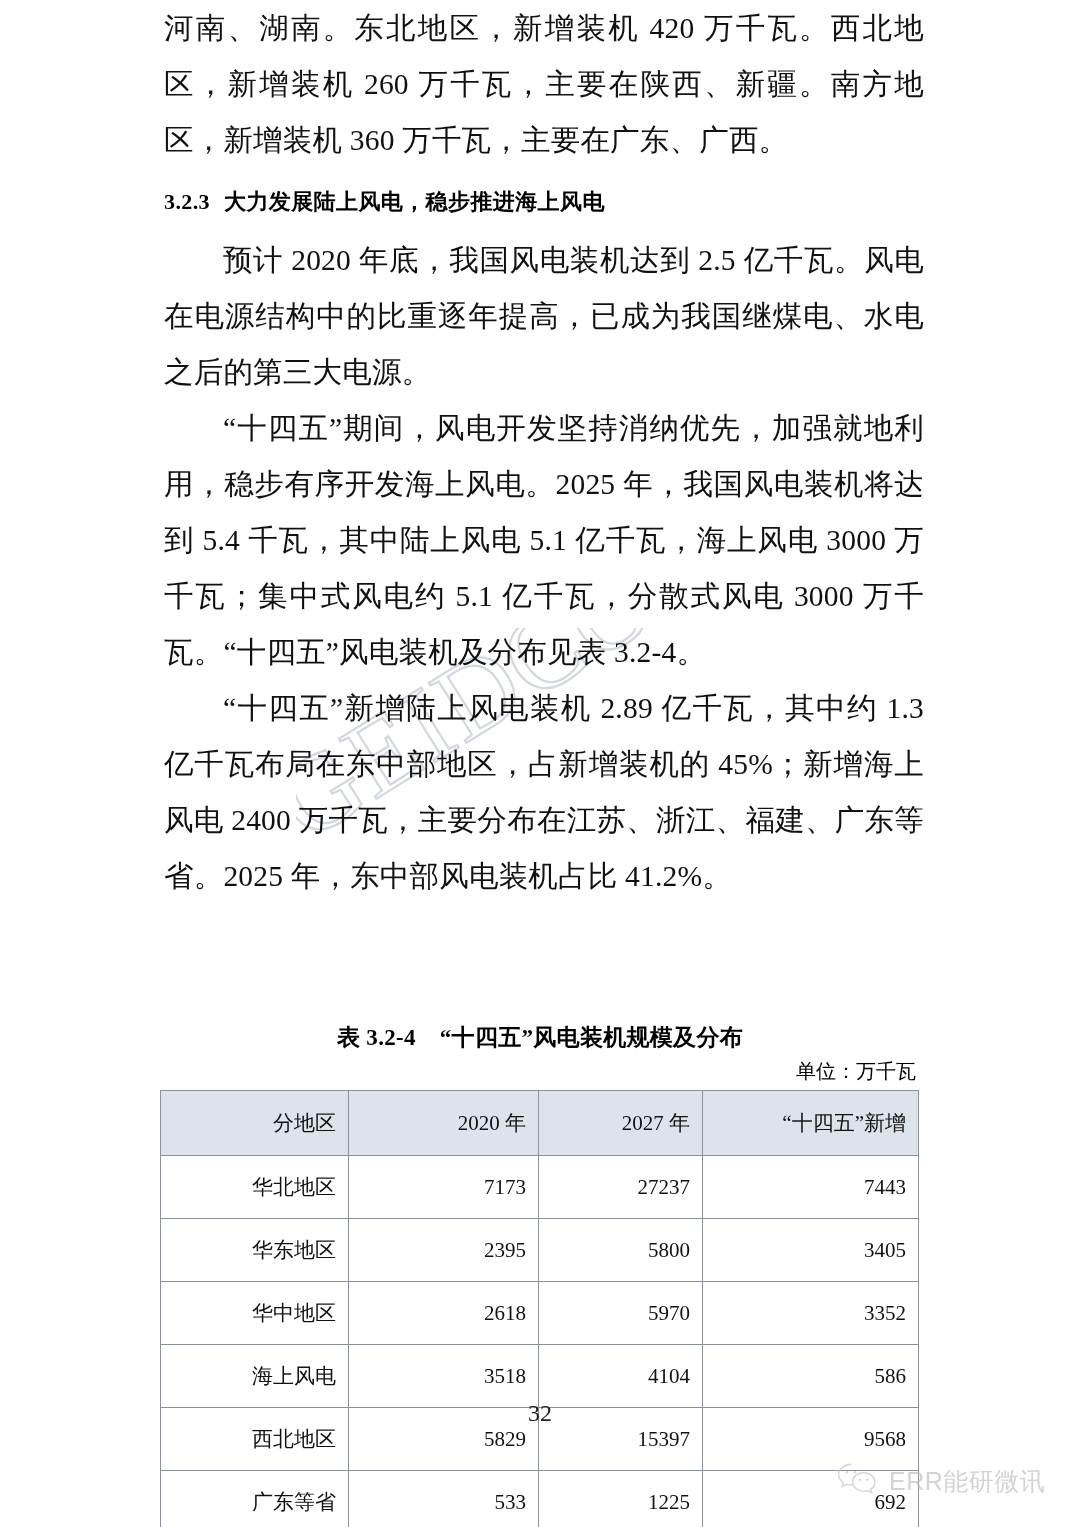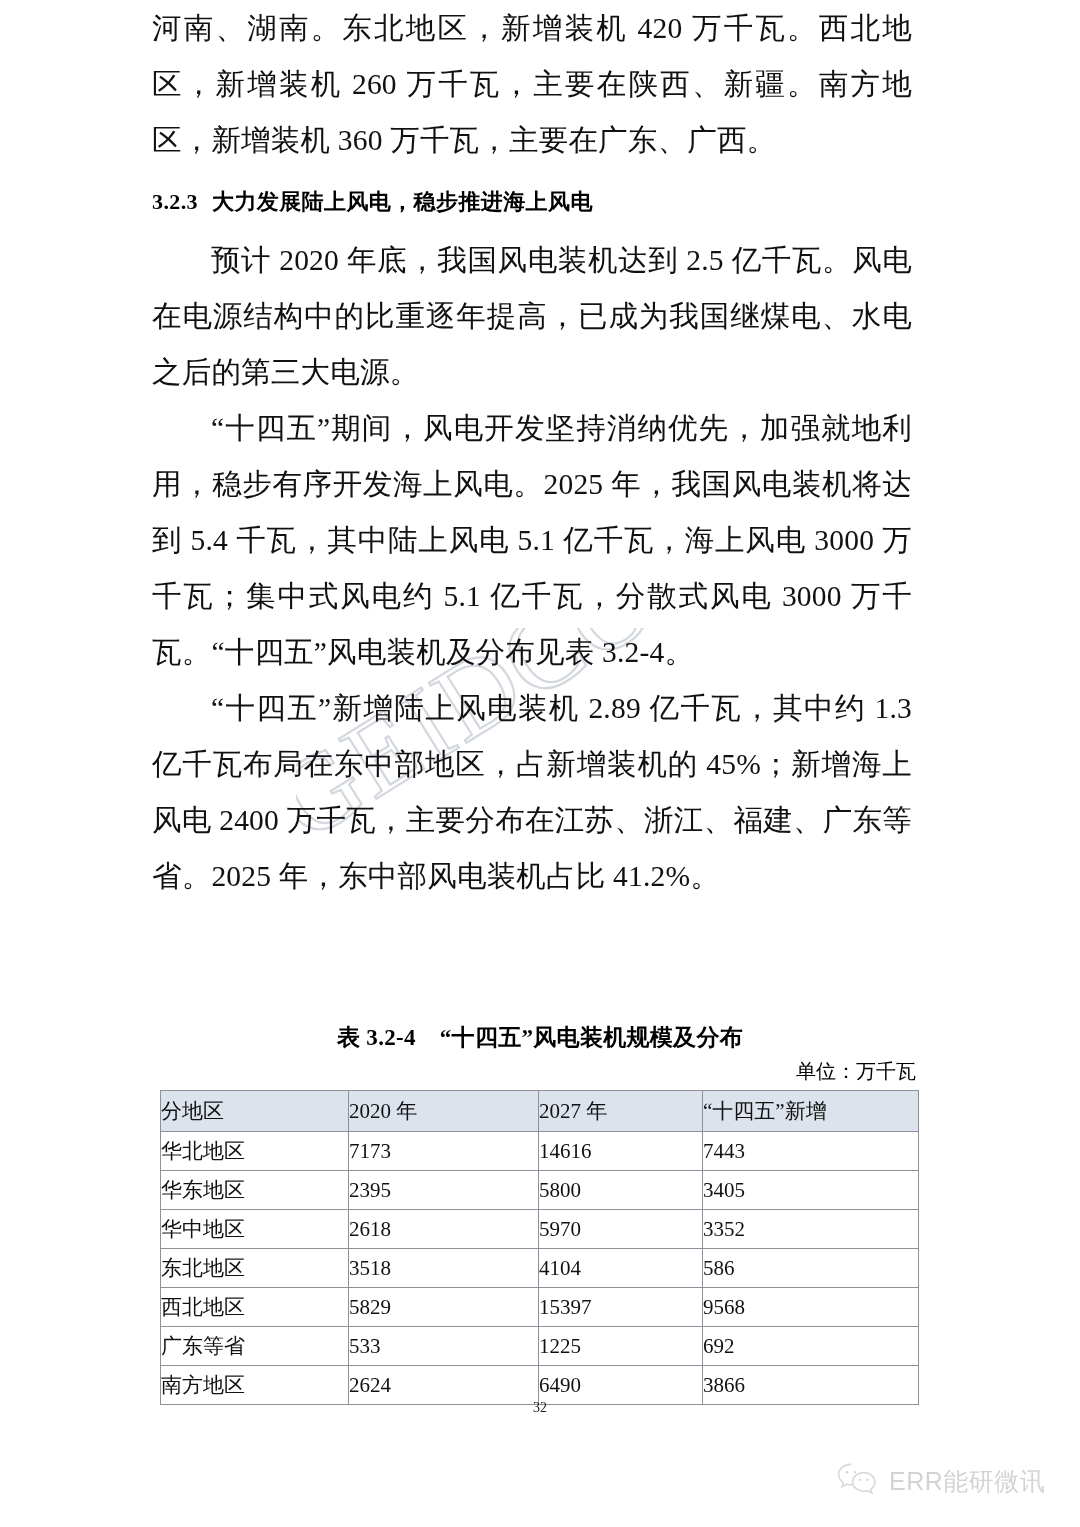--- a/index.html
+++ b/index.html
@@ -37,21 +37,21 @@
     font-weight: 400;
     letter-spacing: 2px;
     fill: none;
     stroke: #d3d7de;
     stroke-width: 2.2;
   }
 
   
   .content {
     position: absolute;
-    left: 152px;
+    left: 164px;
     top: 0;
     width: 760px;
     z-index: 2;
   }
 
   p.body-text {
     font-size: 29.5px;
     line-height: 56px;
     margin: 0;
     text-align: justify;
@@ -102,45 +102,45 @@
     color: #000000;
   }
 
   table.data-table {
     border-collapse: collapse;
     width: 758px;
     table-layout: fixed;
   }
   table.data-table td, table.data-table th {
     border: 1.6px solid #8c9099;
-    text-align: left;
+    text-align: right;
     vertical-align: middle;
     font-size: 21px;
     height: 38px;
-    padding: 0;
+    padding: 12px;
     font-weight: normal;
     color: #111111;
   }
   table.data-table thead th {
     background: #dce3ed;
     height: 40px;
   }
   col.c-region { width: 188px; }
   col.c-y2020  { width: 190px; }
   col.c-y2025  { width: 164px; }
   col.c-new    { width: 216px; }
 
   
   .page-number {
     position: absolute;
     left: 0;
     top: 1400px;
     width: 1080px;
     text-align: center;
-    font-size: 14px;
+    font-size: 24px;
     color: #222222;
     z-index: 2;
   }
 
   
   .badge {
     position: absolute;
     left: 836px;
     top: 1462px;
     display: flex;
@@ -202,37 +202,37 @@
           <th>分地区</th>
           <th>2020 年</th>
           <th>2027 年</th>
           <th>“十四五”新增</th>
         </tr>
       </thead>
       <tbody>
         <tr>
           <td>华北地区</td>
           <td>7173</td>
-          <td>14616</td>
+          <td>27237</td>
           <td>7443</td>
         </tr>
         <tr>
           <td>华东地区</td>
           <td>2395</td>
           <td>5800</td>
           <td>3405</td>
         </tr>
         <tr>
           <td>华中地区</td>
           <td>2618</td>
           <td>5970</td>
           <td>3352</td>
         </tr>
         <tr>
-          <td>东北地区</td>
+          <td>海上风电</td>
           <td>3518</td>
           <td>4104</td>
           <td>586</td>
         </tr>
         <tr>
           <td>西北地区</td>
           <td>5829</td>
           <td>15397</td>
           <td>9568</td>
         </tr>

